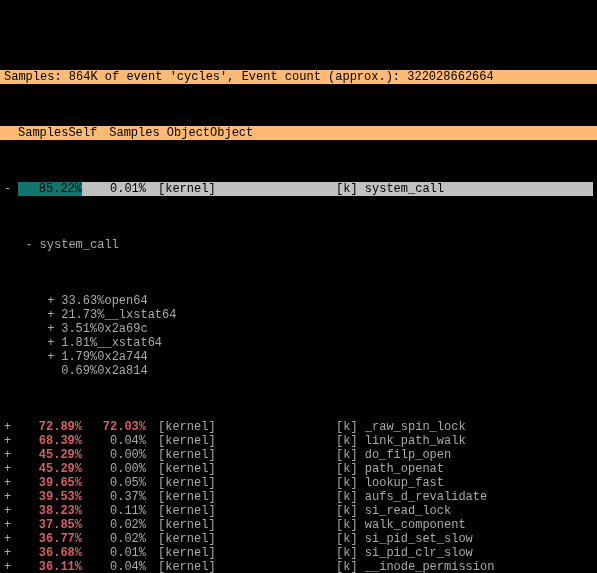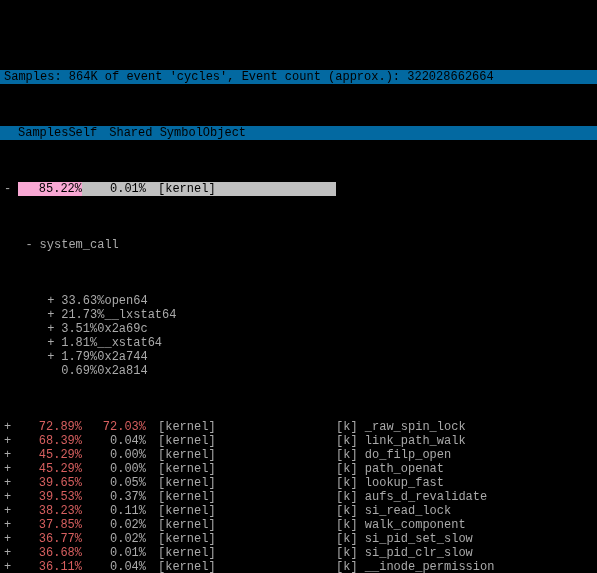--- a/index.html
+++ b/index.html
@@ -7,55 +7,55 @@
       background: #000;
       font-family: 'Courier New', Consolas, monospace;
       font-size: 12px;
       line-height: 14px;
       color: #aaa;
       white-space: pre;
       width: 597px;
       overflow: hidden;
     }
     .header-line {
-      background: #0369a1;
+      background: #fdba74;
       color: #000;
       padding: 0 4px;
     }
     .row {
       padding: 0 4px;
       display: flex;
     }
     .children-col { width: 64px; text-align: right; }
     .self-col { width: 64px; text-align: right; }
     .obj-col { width: 190px; padding-left: 12px; }
     .sym-col { flex: 1; padding-left: 0; }
     .expander { width: 14px; display: inline-block; text-align: left; color: #aaa; }
-    .red { color: #d75f5f; }
+    .red { color: #d75f5f; font-weight: bold; }
     .grey { color: #aaa; }
-    .hl-red { background: #f9a8d4; color: #000; display: inline-block; text-align: right; width: 100%; }
+    .hl-red { background: #0f766e; color: #000; display: inline-block; text-align: right; width: 100%; }
     .hl-grey { background: #c0c0c0; color: #000; display: inline-block; text-align: right; width: 100%; }
     .hl-row { display: flex; padding: 0 4px; }
     .hl-row .obj-col, .hl-row .sym-col { background: #c0c0c0; color: #000; }
     .tree { display: flex; padding: 0 4px; }
     .tree-indent { display: inline-block; }
   </style>
 </head>
 <body>
 
 
 
 
 <div class="header-line">Samples: 864K of event 'cycles', Event count (approx.): 322028662664</div>
 
 
-<div class="header-line"><span class="expander"> </span><span class="children-col">Samples</span><span class="self-col">Self</span><span class="obj-col">Shared Symbol</span><span class="sym-col">Object</span></div>
+<div class="header-line"><span class="expander"> </span><span class="children-col">Samples</span><span class="self-col">Self</span><span class="obj-col">Samples Object</span><span class="sym-col">Object</span></div>
 
 
-<div class="hl-row"><span class="expander">-</span><span class="children-col"><span class="hl-red">85.22%</span></span><span class="self-col"><span class="hl-grey">0.01%</span></span><span class="obj-col">[kernel]</span></div>
+<div class="hl-row"><span class="expander">-</span><span class="children-col"><span class="hl-red">85.22%</span></span><span class="self-col"><span class="hl-grey">0.01%</span></span><span class="obj-col">[kernel]</span><span class="sym-col"><span>[k]</span> <span>system_call</span></span></div>
 
 
 <div class="tree"><span class="tree-indent">   </span><span class="expander">-</span> <span>system_call</span></div>
 
 
 <div id="tree-container"><div class="tree"><span class="tree-indent">      </span><span class="expander">+</span> <span>33.63%</span> <span>open64</span></div><div class="tree"><span class="tree-indent">      </span><span class="expander">+</span> <span>21.73%</span> <span>__lxstat64</span></div><div class="tree"><span class="tree-indent">      </span><span class="expander">+</span> <span>3.51%</span> <span>0x2a69c</span></div><div class="tree"><span class="tree-indent">      </span><span class="expander">+</span> <span>1.81%</span> <span>__xstat64</span></div><div class="tree"><span class="tree-indent">      </span><span class="expander">+</span> <span>1.79%</span> <span>0x2a744</span></div><div class="tree"><span class="tree-indent">      </span><span class="expander"> </span> <span>0.69%</span> <span>0x2a814</span></div></div>
 
 
 <div id="rows-container"><div class="row"><span class="expander">+</span><span class="children-col red">72.89%</span><span class="self-col red">72.03%</span><span class="obj-col grey">[kernel]</span><span class="sym-col grey">[k] _raw_spin_lock</span></div><div class="row"><span class="expander">+</span><span class="children-col red">68.39%</span><span class="self-col grey">0.04%</span><span class="obj-col grey">[kernel]</span><span class="sym-col grey">[k] link_path_walk</span></div><div class="row"><span class="expander">+</span><span class="children-col red">45.29%</span><span class="self-col grey">0.00%</span><span class="obj-col grey">[kernel]</span><span class="sym-col grey">[k] do_filp_open</span></div><div class="row"><span class="expander">+</span><span class="children-col red">45.29%</span><span class="self-col grey">0.00%</span><span class="obj-col grey">[kernel]</span><span class="sym-col grey">[k] path_openat</span></div><div class="row"><span class="expander">+</span><span class="children-col red">39.65%</span><span class="self-col grey">0.05%</span><span class="obj-col grey">[kernel]</span><span class="sym-col grey">[k] lookup_fast</span></div><div class="row"><span class="expander">+</span><span class="children-col red">39.53%</span><span class="self-col grey">0.37%</span><span class="obj-col grey">[kernel]</span><span class="sym-col grey">[k] aufs_d_revalidate</span></div><div class="row"><span class="expander">+</span><span class="children-col red">38.23%</span><span class="self-col grey">0.11%</span><span class="obj-col grey">[kernel]</span><span class="sym-col grey">[k] si_read_lock</span></div><div class="row"><span class="expander">+</span><span class="children-col red">37.85%</span><span class="self-col grey">0.02%</span><span class="obj-col grey">[kernel]</span><span class="sym-col grey">[k] walk_component</span></div><div class="row"><span class="expander">+</span><span class="children-col red">36.77%</span><span class="self-col grey">0.02%</span><span class="obj-col grey">[kernel]</span><span class="sym-col grey">[k] si_pid_set_slow</span></div><div class="row"><span class="expander">+</span><span class="children-col red">36.68%</span><span class="self-col grey">0.01%</span><span class="obj-col grey">[kernel]</span><span class="sym-col grey">[k] si_pid_clr_slow</span></div><div class="row"><span class="expander">+</span><span class="children-col red">36.11%</span><span class="self-col grey">0.04%</span><span class="obj-col grey">[kernel]</span><span class="sym-col grey">[k] __inode_permission</span></div></div>
 

